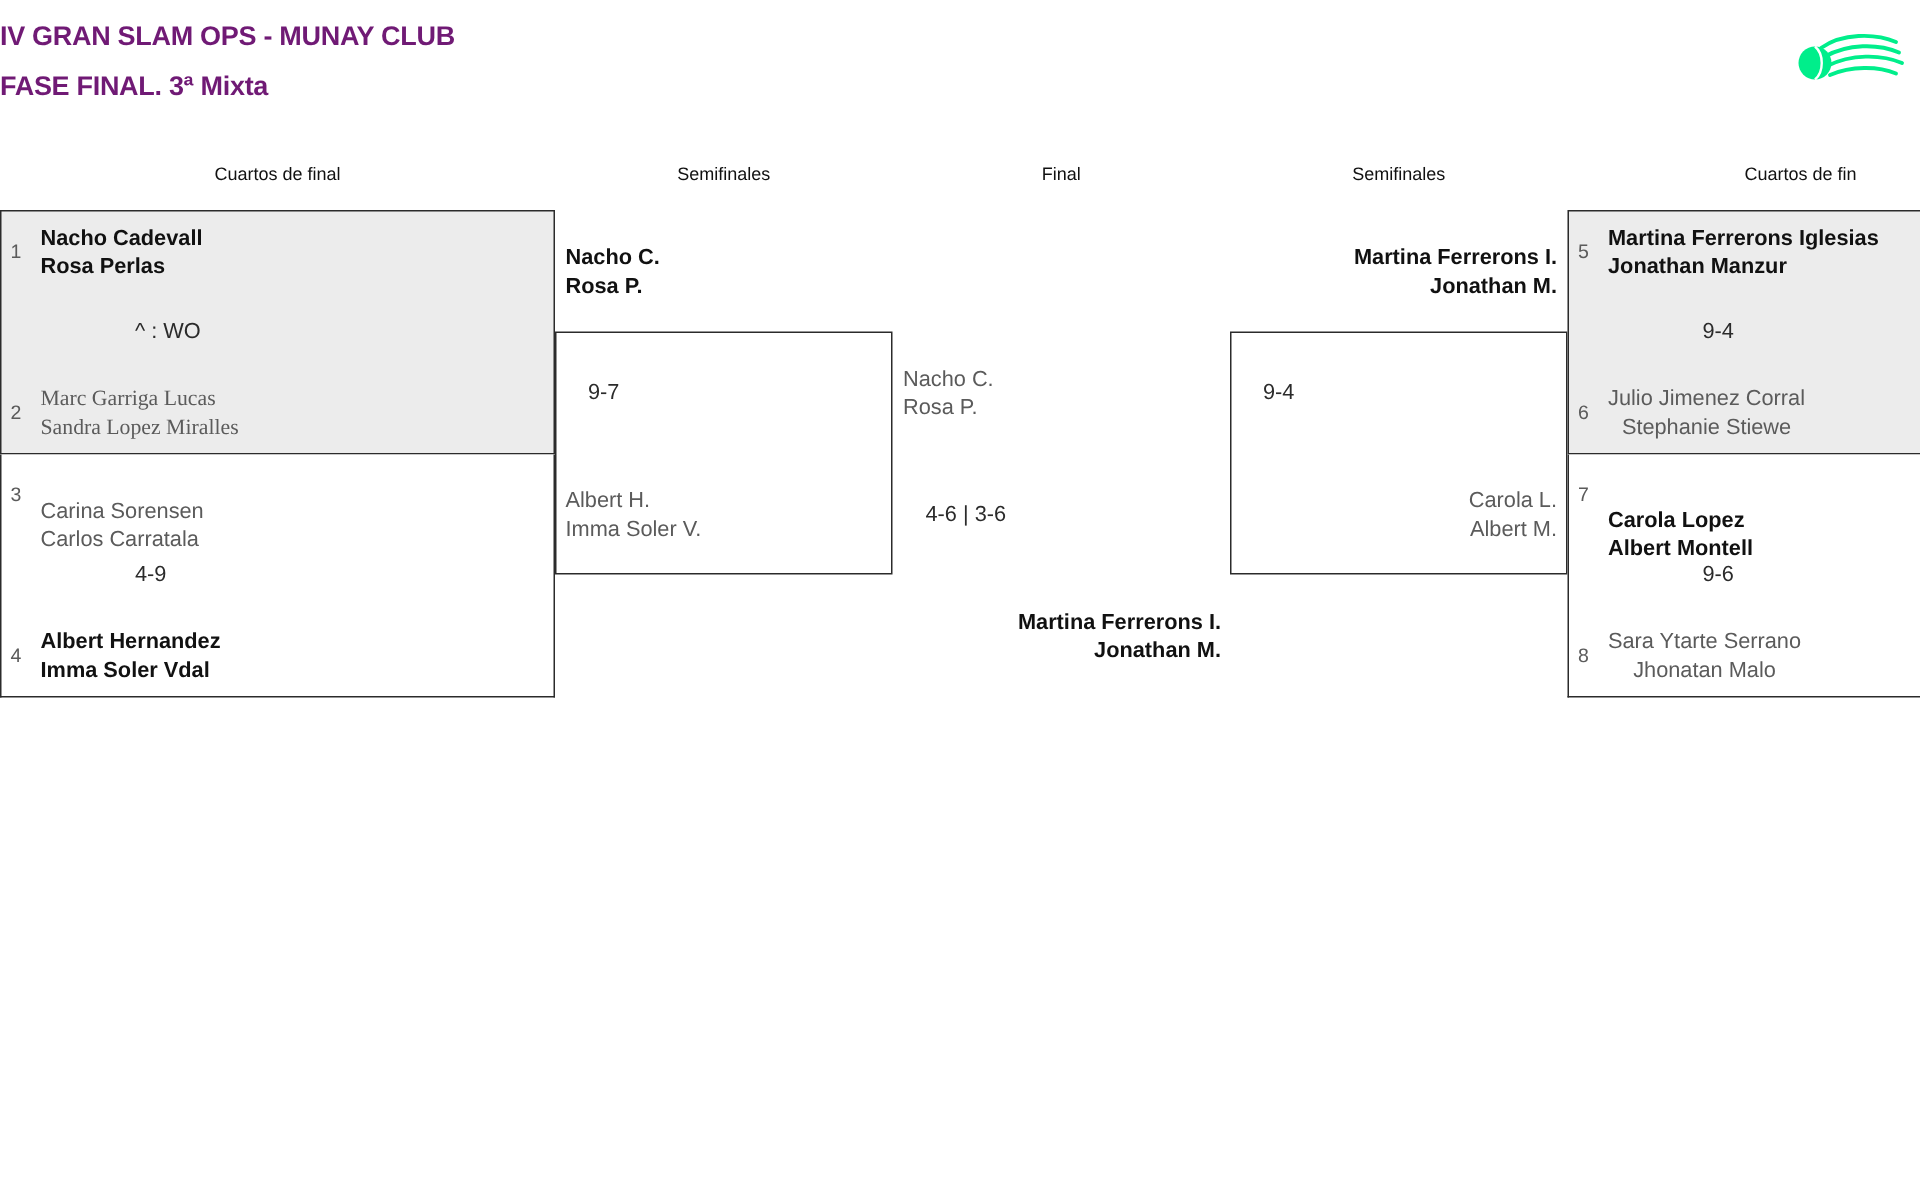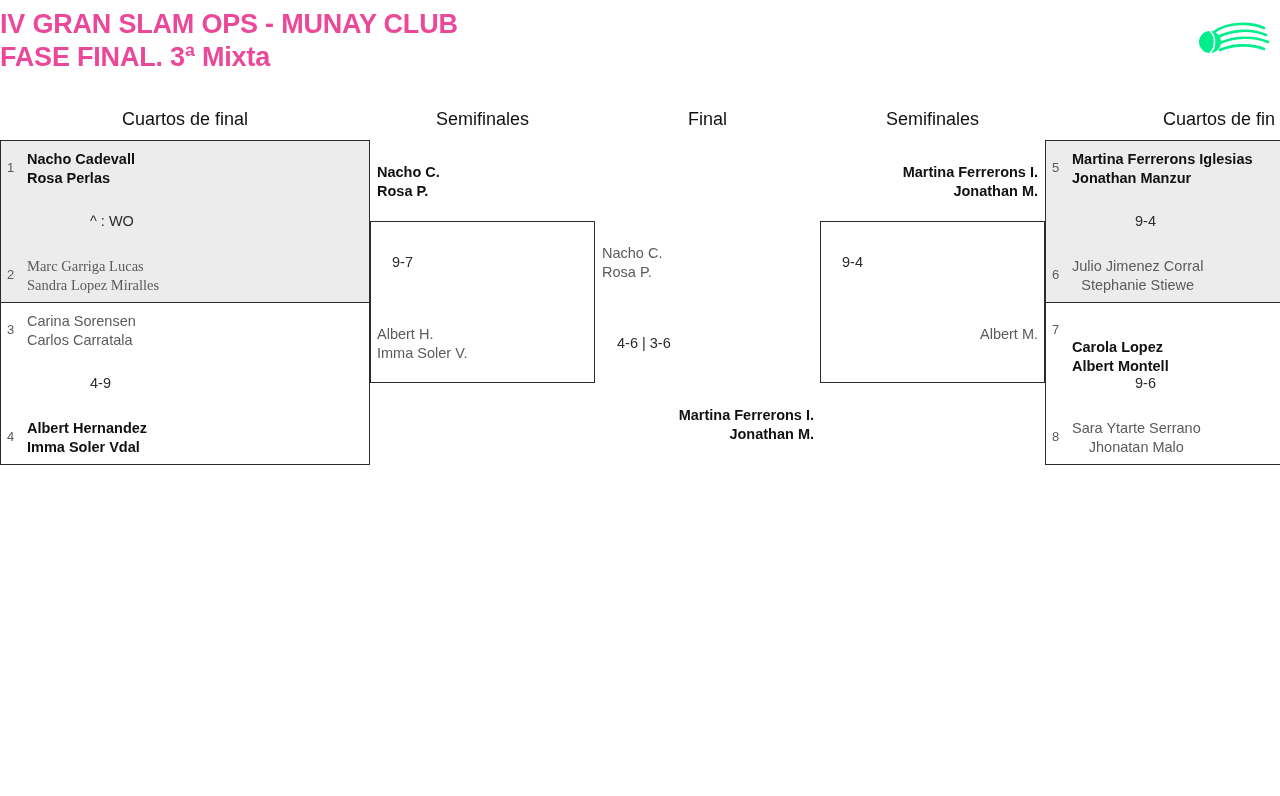--- a/index.html
+++ b/index.html
@@ -16,40 +16,40 @@
     color: #111111;
     -webkit-font-smoothing: antialiased;
   }
 
   
   #tournament-title {
     position: absolute;
     left: 0px;
     top: 8px;
     width: 900px;
-    font-size: 27px;
+    font-size: 18px;
     font-weight: 700;
     line-height: 33px;
     letter-spacing: -0.2px;
-    color: #ec4899;
+    color: #701a75;
     white-space: pre-line;
   }
   #brand-logo {
     position: absolute;
     right: 8px;
     top: 14px;
     width: 78px;
     height: 52px;
   }
 
   
   .round-header {
     position: absolute;
     top: 109px;
-    font-size: 18px;
+    font-size: 12px;
     font-weight: 500;
     color: #111111;
     white-space: nowrap;
     text-align: center;
   }
 
   
   .match-box {
     position: absolute;
     box-sizing: border-box;
@@ -140,21 +140,21 @@
 
 <div class="seed" style="left:7px; top:267px;">2</div>
 <div class="team loser" style="left:27px; top:257px;font-family:Liberation Serif, serif;">
   <span class="line">Marc Garriga Lucas</span>
   <span class="line">Sandra Lopez Miralles</span>
 </div>
 
 <div class="match-box no-top" style="left:0px; top:303px; width:370px; height:162px;"></div>
 
 <div class="seed" style="left:7px; top:322px;">3</div>
-<div class="team loser" style="left:27px; top:312px;">
+<div class="team loser" style="left:27px; top:332px;">
   <span class="line">Carina Sorensen</span>
   <span class="line">Carlos Carratala</span>
 </div>
 
 <div class="score" style="left:90px; top:375px; width:190px;">4-9</div>
 
 <div class="seed" style="left:7px; top:429px;">4</div>
 <div class="team winner" style="left:27px; top:419px;">
   <span class="line">Albert Hernandez</span>
   <span class="line">Imma Soler Vdal</span>
@@ -189,20 +189,21 @@
 <div class="match-box" style="left:820px; top:221px; width:225px; height:162px;"></div>
 
 <div class="team winner align-right" style="left:738px; top:163px; width:300px;">
   <span class="line">Martina Ferrerons I.</span>
   <span class="line">Jonathan M.</span>
 </div>
 
 <div class="score" style="left:842px; top:254px; width:180px;">9-4</div>
 
 <div class="team loser align-right" style="left:738px; top:325px; width:300px;">
+  <span class="line">Carola L.</span>
   <span class="line">Albert M.</span>
 </div>
 
 <div class="match-box shaded" style="left:1045px; top:140px; width:370px; height:163px;"></div>
 
 <div class="seed" style="left:1052px; top:160px;">5</div>
 <div class="team winner" style="left:1072px; top:150px;">
   <span class="line">Martina Ferrerons Iglesias</span>
   <span class="line">Jonathan Manzur</span>
 </div>

